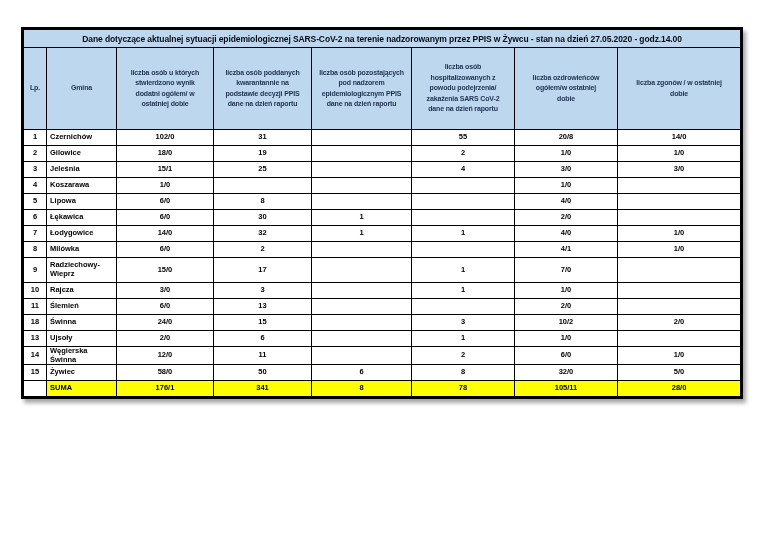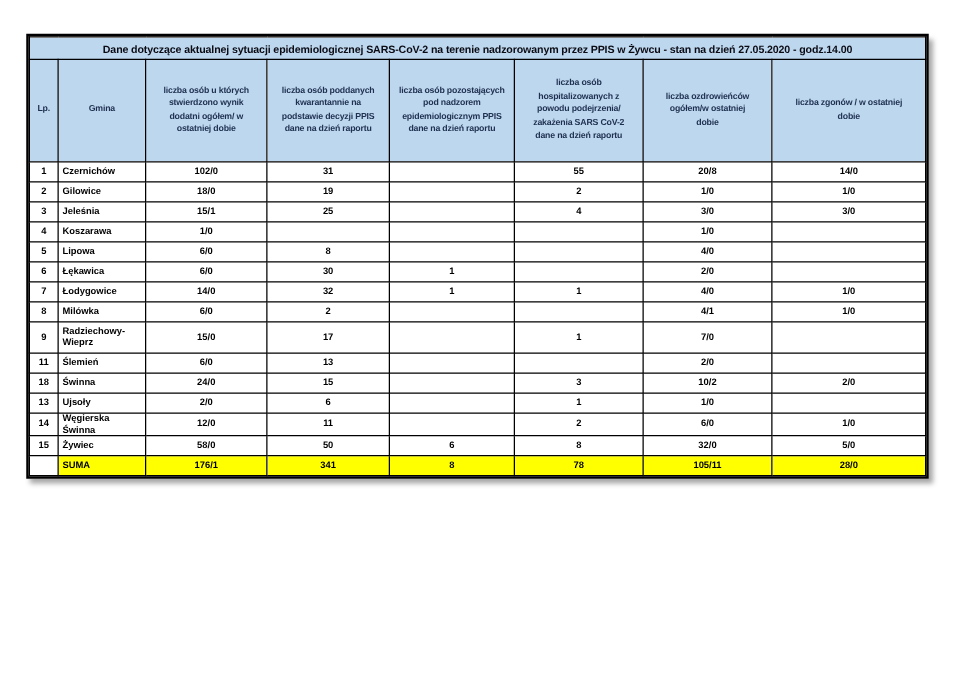--- a/index.html
+++ b/index.html
@@ -209,20 +209,30 @@
             <td class="lp">9</td>
             <td class="gmina">Radziechowy-Wieprz</td>
             <td>15/0</td>
             <td>17</td>
             <td></td>
             <td>1</td>
             <td>7/0</td>
             <td></td>
           </tr>
           <tr>
+            <td class="lp">10</td>
+            <td class="gmina">Rajcza</td>
+            <td>3/0</td>
+            <td>3</td>
+            <td></td>
+            <td>1</td>
+            <td>1/0</td>
+            <td></td>
+          </tr>
+          <tr>
             <td class="lp">11</td>
             <td class="gmina">Ślemień</td>
             <td>6/0</td>
             <td>13</td>
             <td></td>
             <td></td>
             <td>2/0</td>
             <td></td>
           </tr>
           <tr>

